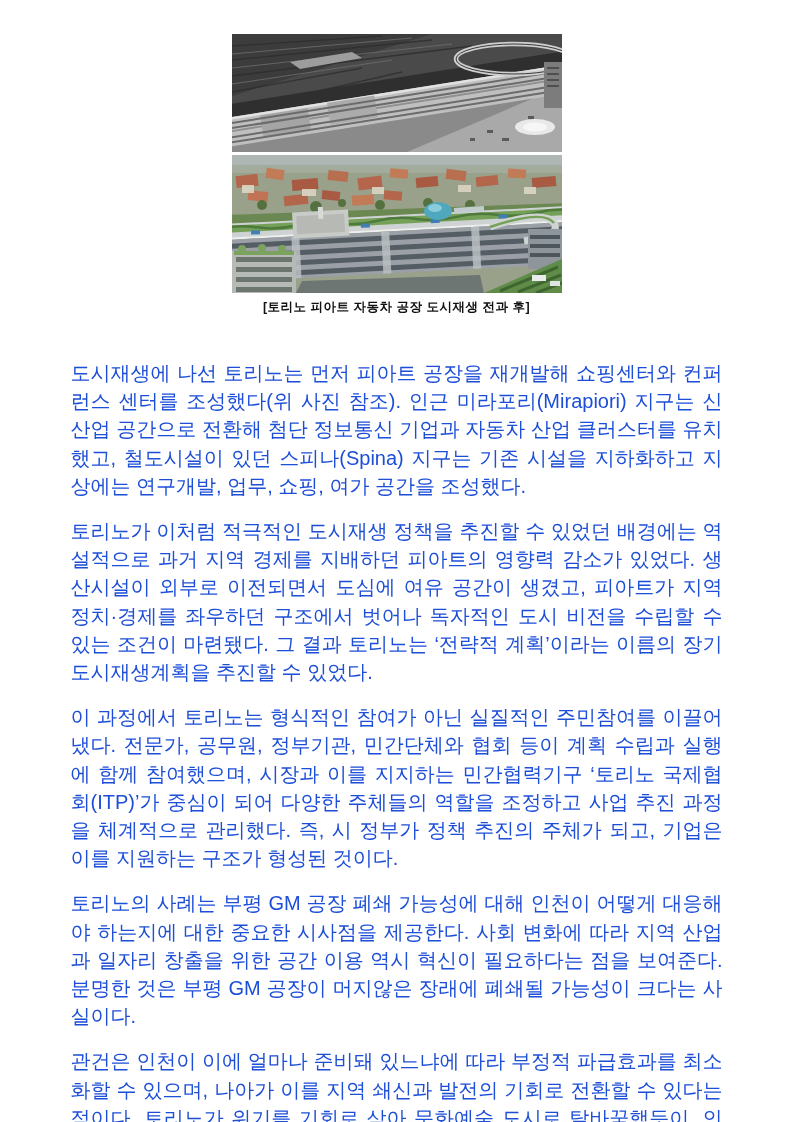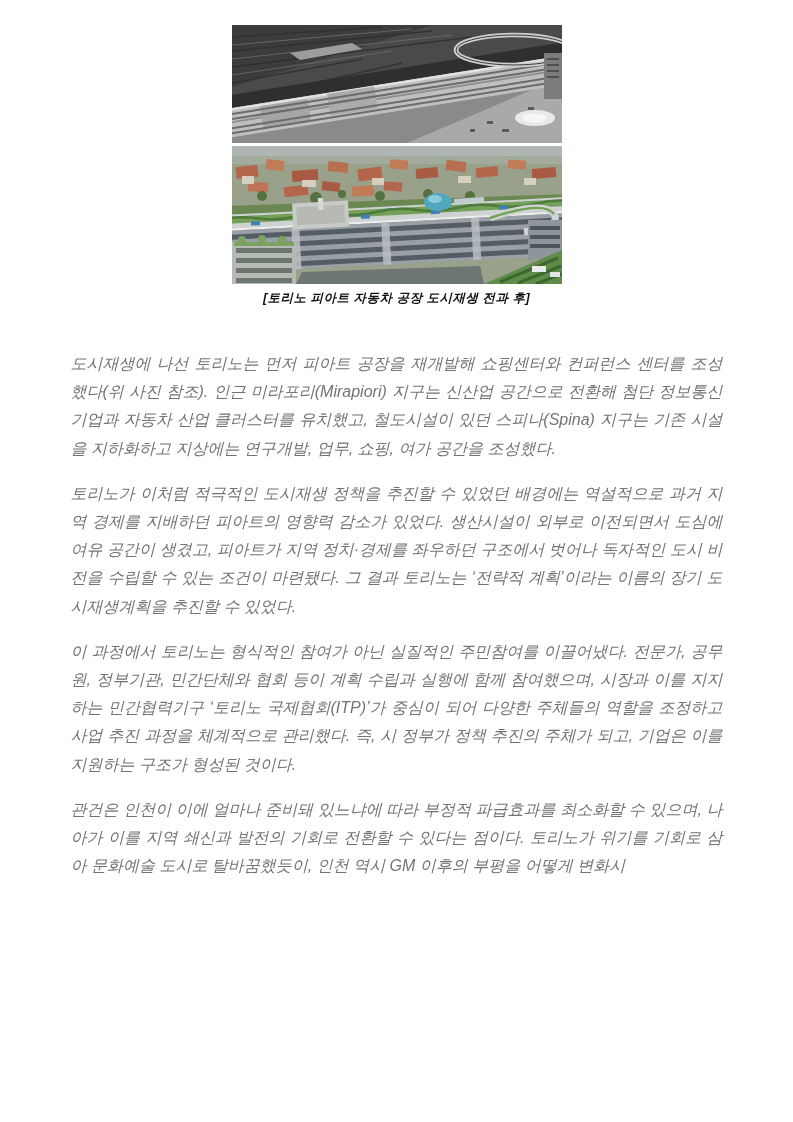--- a/index.html
+++ b/index.html
@@ -8,23 +8,22 @@
     width: 793px;
     height: 1122px;
     overflow: hidden;
     font-family: "Liberation Sans", "DejaVu Sans", sans-serif;
     color: #1c1c1c;
     position: relative;
   }
   .page {
     width: 793px;
     height: 1122px;
-    padding-top: 25px;
+    padding-top: 34px;
     overflow: hidden;
-    font-style: italic;
   }
   .figure-block {
     width: 330px;
     margin: 0 auto;
   }
   .photo {
     display: block;
     width: 330px;
   }
   .photo + .photo { margin-top: 3px; }
@@ -34,24 +33,24 @@
     font-size: 12.5px;
     font-weight: 700;
     letter-spacing: 0.5px;
     color: #111111;
   }
   .text-block {
     width: 652px;
     margin: 43px auto 0 auto;
   }
   .para {
-    font-size: 16px;
+    font-size: 20px;
     line-height: 28.2px;
     text-align: justify;
-    color: #737373;
+    color: #1d4ed8;
     margin-bottom: 17px;
     word-break: break-all;
   }
 </style>
 </head>
 <body>
 
 <div class="page">
 
   <div class="figure-block">
@@ -233,16 +232,17 @@
       <rect x="318" y="126" width="10" height="5" fill="#dfe4e4"></rect>
     </svg>
 
     <div class="figure-caption">[토리노 피아트 자동차 공장 도시재생 전과 후]</div>
   </div>
 
   <div class="text-block">
     <p class="para">도시재생에 나선 토리노는 먼저 피아트 공장을 재개발해 쇼핑센터와 컨퍼런스 센터를 조성했다(위 사진 참조). 인근 미라포리(Mirapiori) 지구는 신산업 공간으로 전환해 첨단 정보통신 기업과 자동차 산업 클러스터를 유치했고, 철도시설이 있던 스피나(Spina) 지구는 기존 시설을 지하화하고 지상에는 연구개발, 업무, 쇼핑, 여가 공간을 조성했다.</p>
     <p class="para">토리노가 이처럼 적극적인 도시재생 정책을 추진할 수 있었던 배경에는 역설적으로 과거 지역 경제를 지배하던 피아트의 영향력 감소가 있었다. 생산시설이 외부로 이전되면서 도심에 여유 공간이 생겼고, 피아트가 지역 정치·경제를 좌우하던 구조에서 벗어나 독자적인 도시 비전을 수립할 수 있는 조건이 마련됐다. 그 결과 토리노는 ‘전략적 계획’이라는 이름의 장기 도시재생계획을 추진할 수 있었다.</p>
     <p class="para">이 과정에서 토리노는 형식적인 참여가 아닌 실질적인 주민참여를 이끌어냈다. 전문가, 공무원, 정부기관, 민간단체와 협회 등이 계획 수립과 실행에 함께 참여했으며, 시장과 이를 지지하는 민간협력기구 ‘토리노 국제협회(ITP)’가 중심이 되어 다양한 주체들의 역할을 조정하고 사업 추진 과정을 체계적으로 관리했다. 즉, 시 정부가 정책 추진의 주체가 되고, 기업은 이를 지원하는 구조가 형성된 것이다.</p>
+    <p class="para">토리노의 사례는 부평 GM 공장 폐쇄 가능성에 대해 인천이 어떻게 대응해야 하는지에 대한 중요한 시사점을 제공한다. 사회 변화에 따라 지역 산업과 일자리 창출을 위한 공간 이용 역시 혁신이 필요하다는 점을 보여준다. 분명한 것은 부평 GM 공장이 머지않은 장래에 폐쇄될 가능성이 크다는 사실이다.</p>
     <p class="para">관건은 인천이 이에 얼마나 준비돼 있느냐에 따라 부정적 파급효과를 최소화할 수 있으며, 나아가 이를 지역 쇄신과 발전의 기회로 전환할 수 있다는 점이다. 토리노가 위기를 기회로 삼아 문화예술 도시로 탈바꿈했듯이, 인천 역시 GM 이후의 부평을 어떻게 변화시</p>
   </div>
 
 </div>
 
 </body></html>

